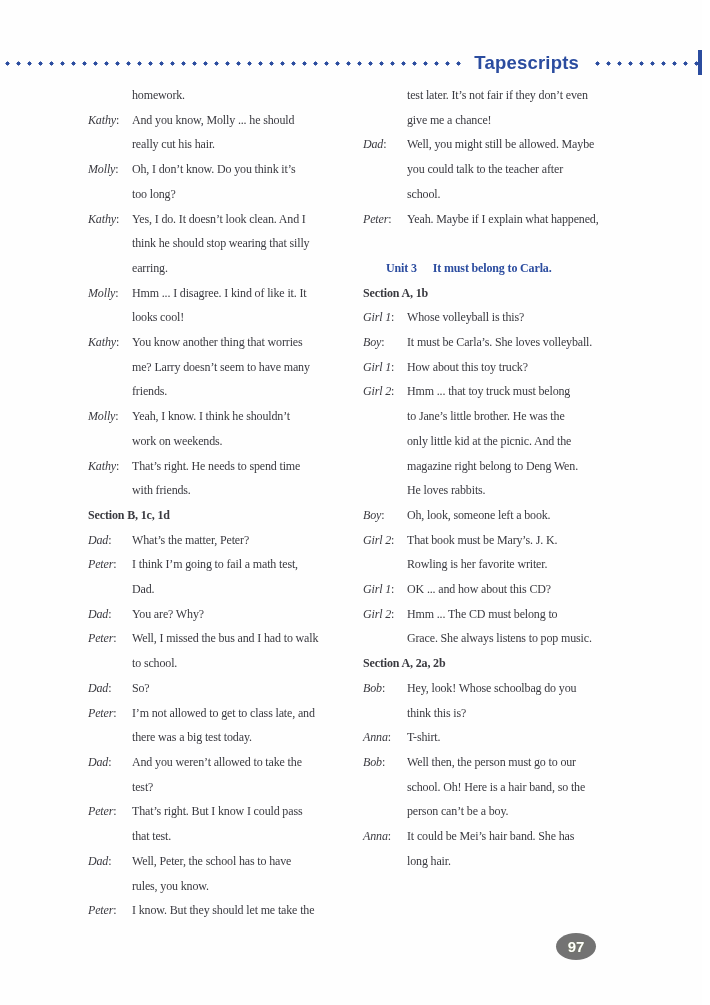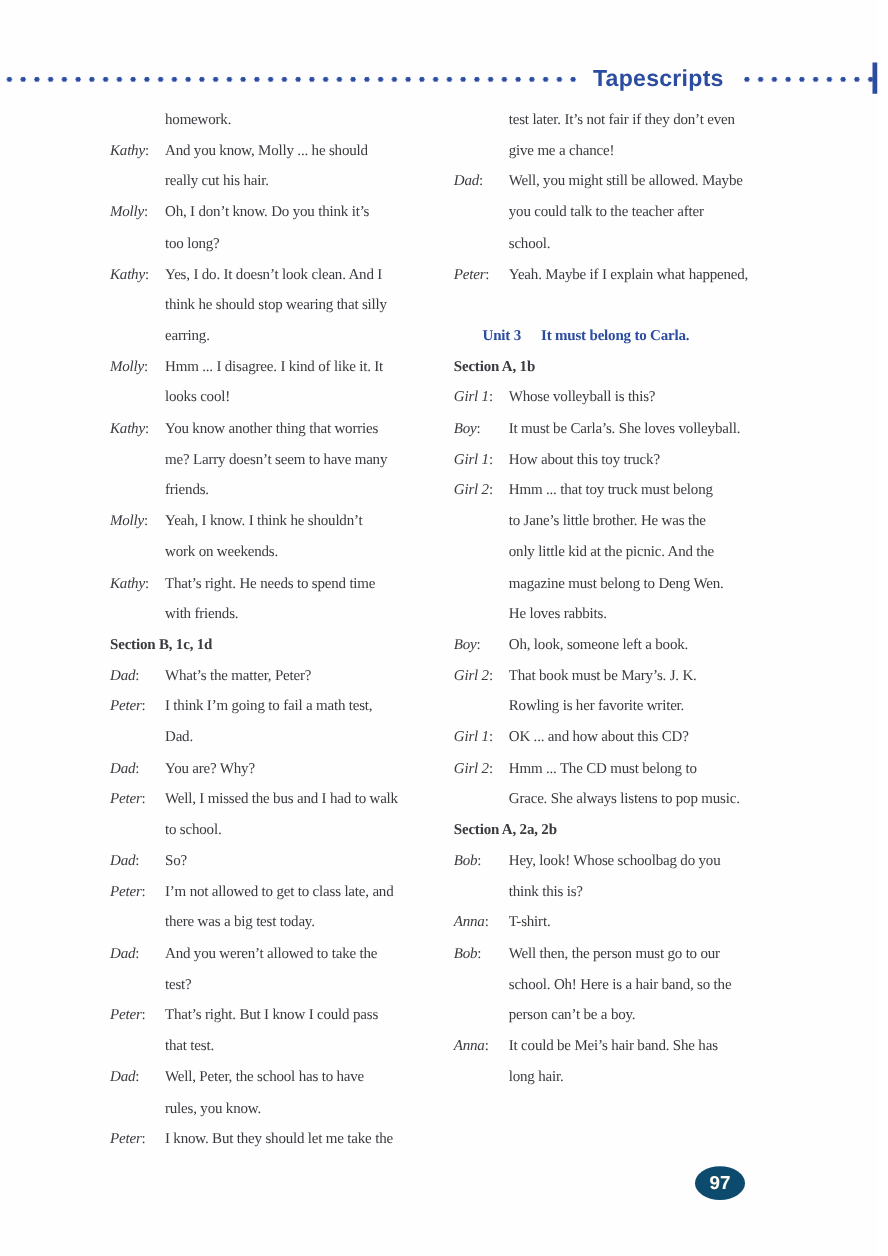--- a/index.html
+++ b/index.html
@@ -276,21 +276,21 @@
           <span class="lines">
             <div class="line">How about this toy truck?</div>
           </span>
         </div>
         <div class="turn">
           <span class="spk"><span class="nm">Girl 2</span>:</span>
           <span class="lines">
             <div class="line">Hmm ... that toy truck must belong</div>
             <div class="line">to Jane’s little brother. He was the</div>
             <div class="line">only little kid at the picnic. And the</div>
-            <div class="line">magazine must belong to Deng Wen.</div>
+            <div class="line">magazine right belong to Deng Wen.</div>
             <div class="line">He loves rabbits.</div>
           </span>
         </div>
         <div class="turn">
           <span class="spk"><span class="nm">Boy</span>:</span>
           <span class="lines">
             <div class="line">Oh, look, someone left a book.</div>
           </span>
         </div>
         <div class="turn">
@@ -338,15 +338,15 @@
         <div class="turn">
           <span class="spk"><span class="nm">Anna</span>:</span>
           <span class="lines">
             <div class="line">It could be Mei’s hair band. She has</div>
             <div class="line">long hair.</div>
           </span>
         </div>
       </section>
   </main>
 
-  <div class="page-badge" style="background: #0c4a6e;">97</div>
+  <div class="page-badge" style="background: #737373;">97</div>
 
 </div>
 
 </body></html>

